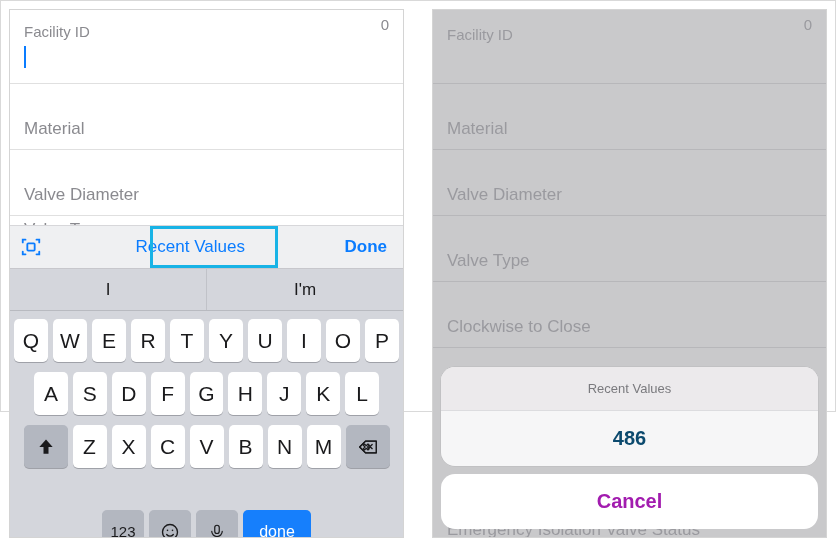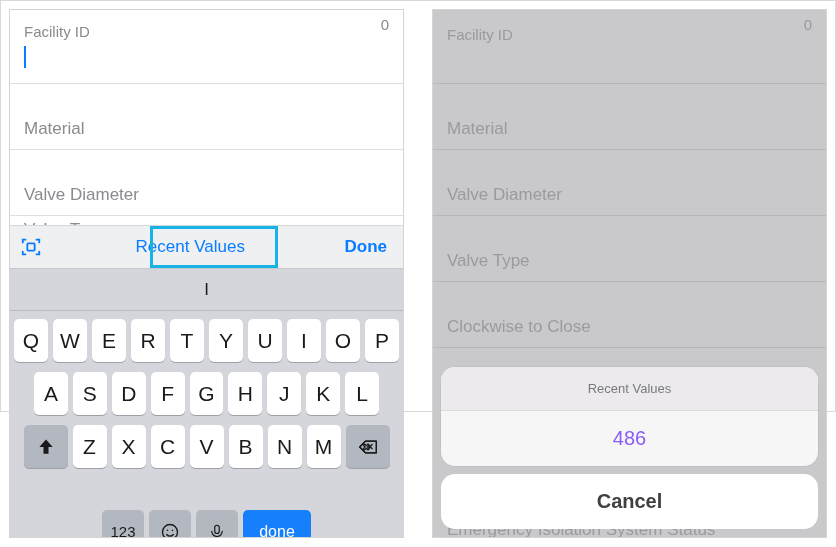--- a/index.html
+++ b/index.html
@@ -189,32 +189,33 @@
     text-align:center;
     font-size:13px;
     color:#7a7a7e;
     padding: 14px 0;
     border-bottom: 1px solid #dcdcdf;
     background: #eceaec;
   }
   .sheet-item {
     text-align:center;
     font-size:20px;
-    color:#8b5cf6;
+    color:#0c4a6e;
     padding: 16px 0;
     border-bottom: 1px solid #dcdcdf;
+    font-weight: bold;
   }
   .sheet-item:last-child { border-bottom:none; }
   .cancel-sheet {
     background:#ffffff;
     border-radius: 14px;
     text-align:center;
     font-size:20px;
     font-weight:600;
-    color:#404040;
+    color:#a21caf;
     padding: 16px 0;
   }
   
   .row.cut { min-height:26px; overflow:hidden; border-bottom:none;}
 </style>
 </head>
 <body>
 
 <div class="frame">
 
@@ -244,20 +245,21 @@
         </svg>
       </span>
       <span class="recent-btn">Recent Values</span>
       <span class="done-btn">Done</span>
     </div>
 
     <div class="highlight-box" style="left:140px; top:216px; width:128px; height:42px;"></div>
 
     <div class="suggest">
       <div class="suggest-cell">I</div>
+      <div class="suggest-cell">I'm</div>
     </div>
 
     <div class="keyboard">
       <div class="krow r1">
         <div class="key">Q</div>
         <div class="key">W</div>
         <div class="key">E</div>
         <div class="key">R</div>
         <div class="key">T</div>
         <div class="key">Y</div>
@@ -332,21 +334,21 @@
       <div class="row">
         <span class="row-label lg">Valve Diameter</span>
       </div>
       <div class="row">
         <span class="row-label lg">Valve Type</span>
       </div>
       <div class="row">
         <span class="row-label lg">Clockwise to Close</span>
       </div>
       <div class="row" style="min-height:200px;border-bottom:none;justify-content:flex-end;padding-bottom:8px">
-        <span class="row-label lg" style="white-space:nowrap;overflow:hidden">Emergency Isolation System Status</span>
+        <span class="row-label lg" style="white-space:nowrap;overflow:hidden">Emergency Isolation Valve Status</span>
       </div>
     </div>
 
     <div class="sheet-wrap">
       <div class="sheet">
         <div class="sheet-title">Recent Values</div>
         <div class="sheet-item">486</div>
       </div>
       <div class="cancel-sheet">Cancel</div>
     </div>

